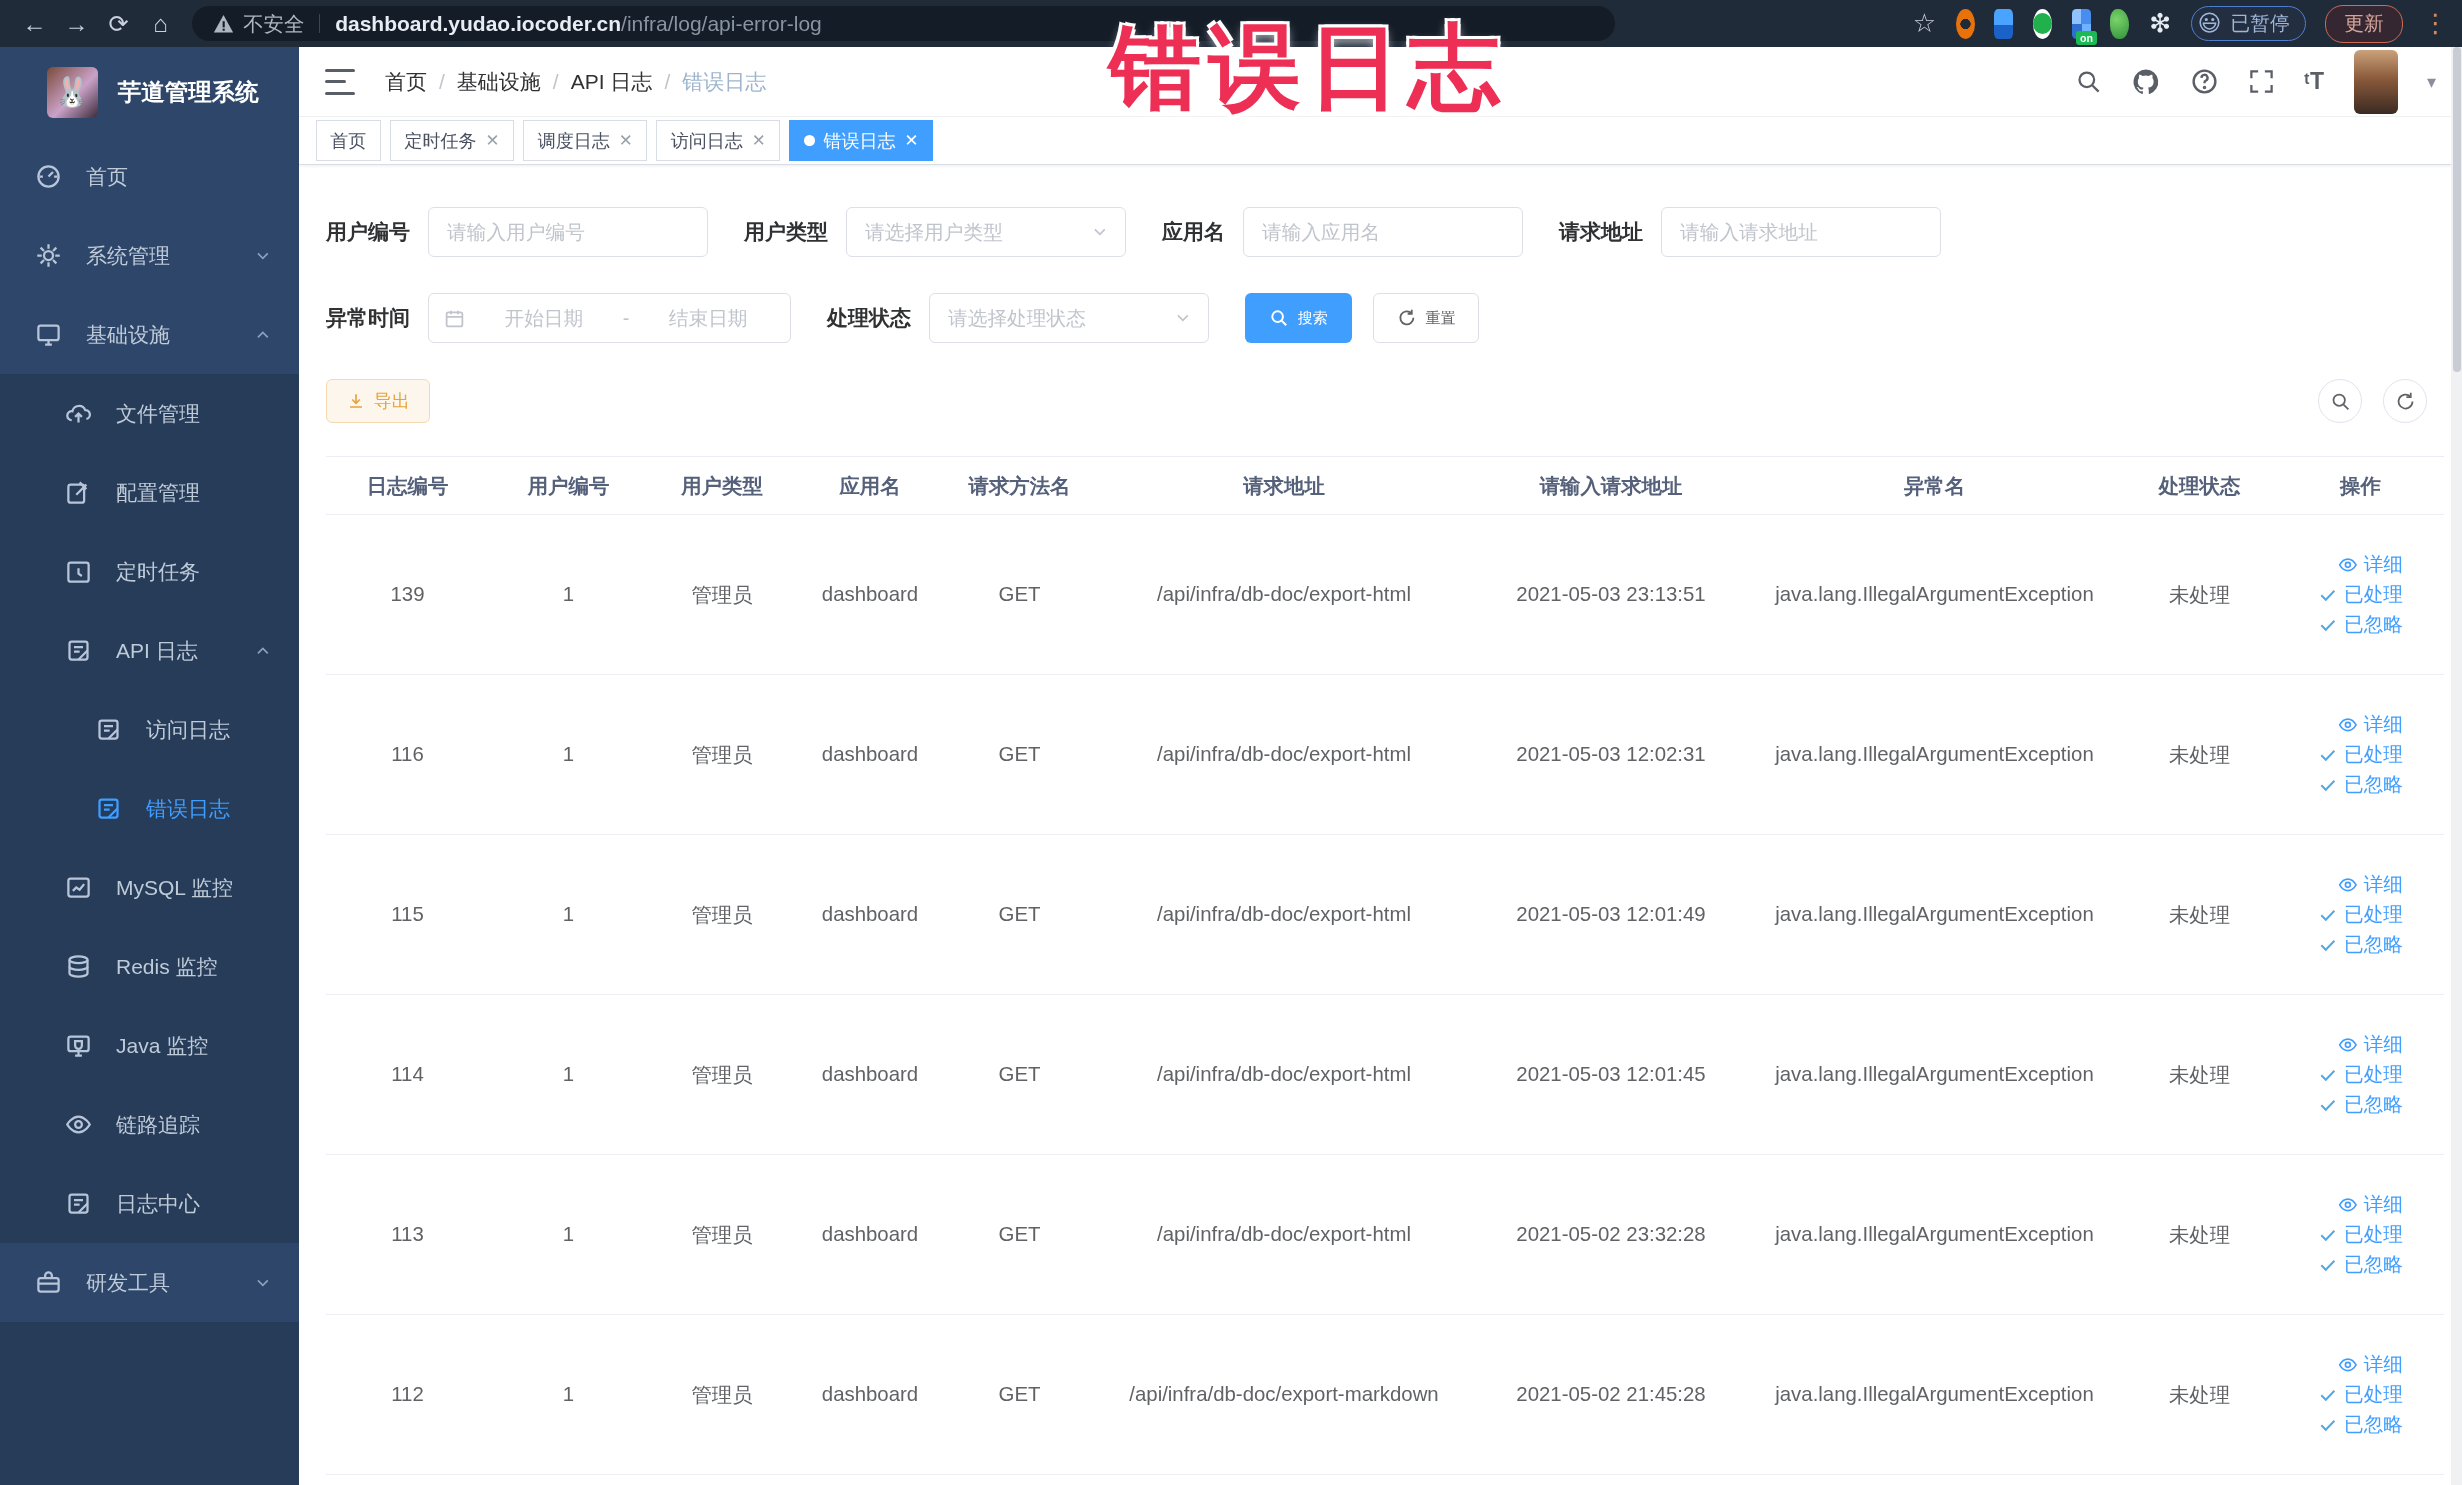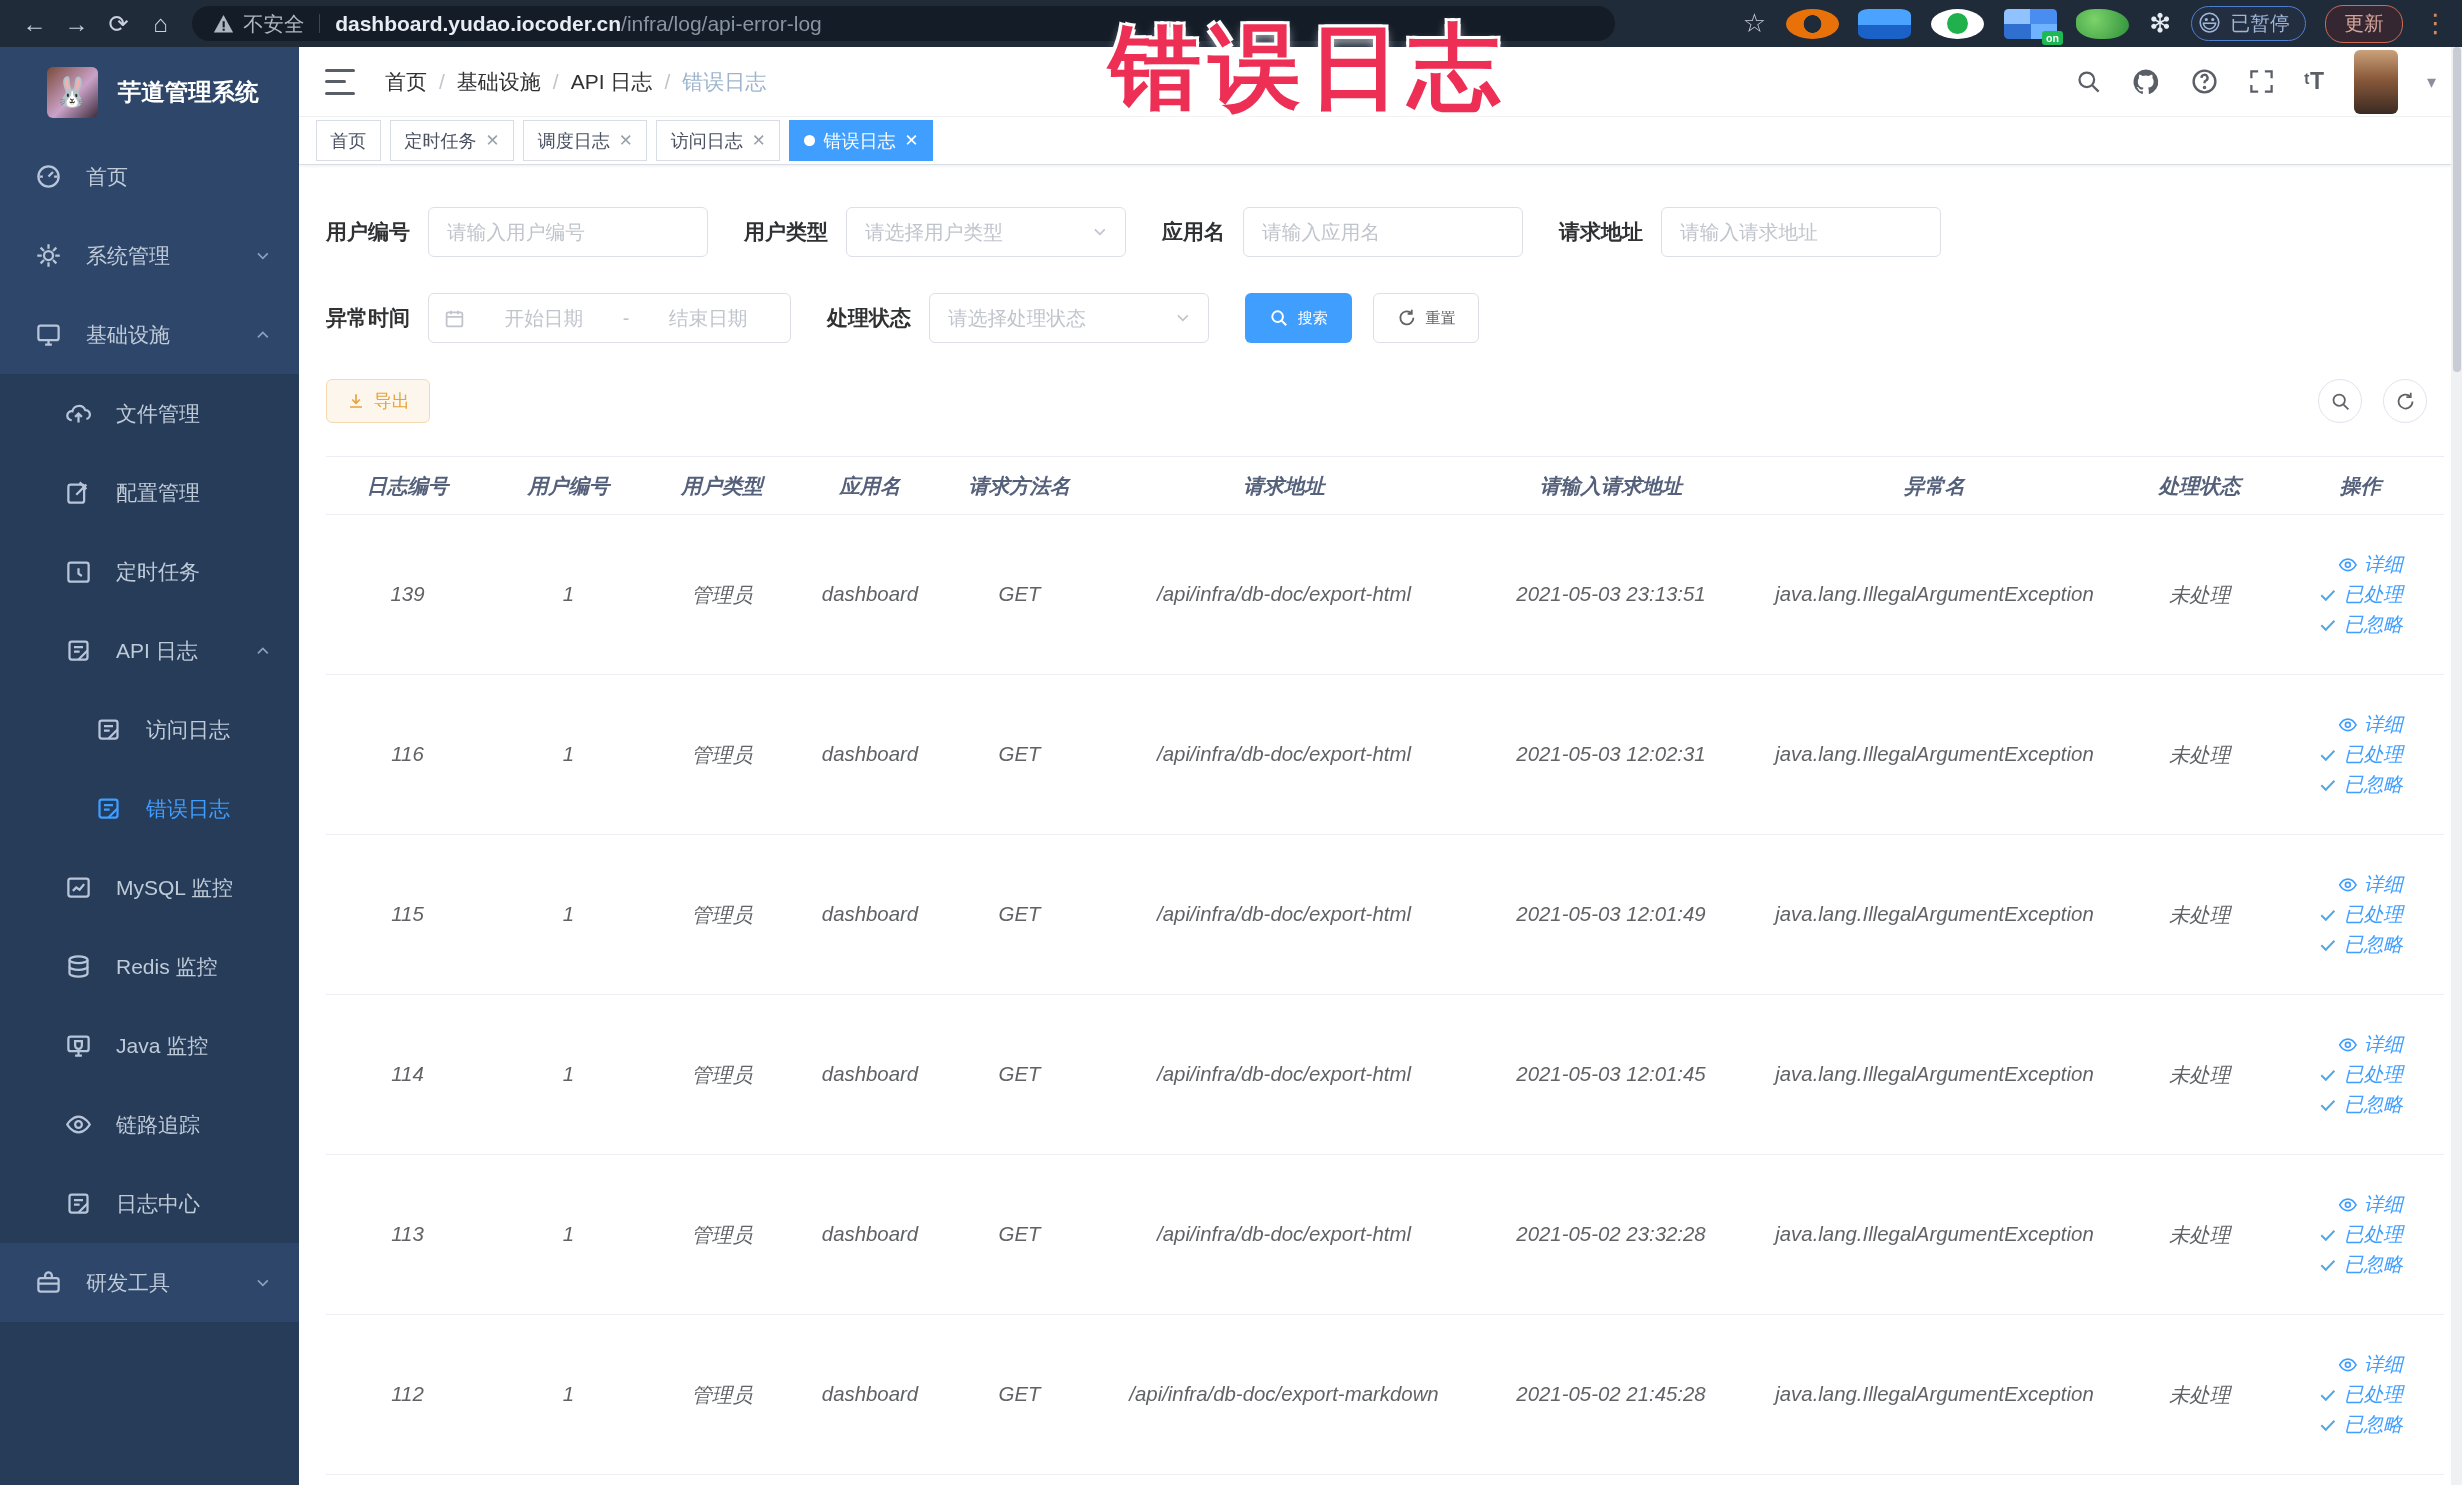--- a/index.html
+++ b/index.html
@@ -13,21 +13,21 @@
     color:#c9d1dc; font-size:24px; border-radius:50%; flex:0 0 auto; }
   .url-pill { flex:0 0 auto; width:1423px; height:35px; margin-left:10.6px; background:#141c28; border-radius:17.4px;
     display:flex; align-items:center; padding:0 21px; }
   .warn-ic { color:#aeb6c2; margin-right:9px; }
   .sec-label { color:#aeb6c2; font-size:20.4px; margin-right:15px; }
   .pill-div { width:0.8px; height:19.7px; background:#3a4654; margin-right:15px; }
   .url-domain { color:#e8edf4; font-size:21px; font-weight:700; }
   .url-path { color:#8a93a0; font-size:21px; }
   .chrome-right { margin-left:auto; display:flex; align-items:center; gap:19.7px; }
   .star-ic { color:#c9d1dc; font-size:26px; }
-  .ext-ic { width:53px; height:30px; border-radius:50%; position:relative; flex:0 0 auto; }
+  .ext-ic { width:19px; height:30px; border-radius:50%; position:relative; flex:0 0 auto; }
   .ext-on-badge { position:absolute; right:-6px; bottom:-6px; background:#1db954; color:#fff; font-size:10.6px;
     padding:0.8px 3.8px; border-radius:3px; font-weight:700; }
   .pill-paused { display:flex; align-items:center; gap:9px; border:1.5px solid #4d7fd0; border-radius:18px;
     padding:3px 15px 3px 6px; color:#9fb6d8; font-size:19.7px; background:#232f40; }
   .emoji { font-size:23px; }
   .btn-update { border:1.5px solid #d06a55; border-radius:18px; padding:4.5px 18px; color:#d8a49a; font-size:19.7px;
     background:#352731; display:flex; align-items:center; }
   .chrome-dots { color:#d58a5f; font-size:26px; letter-spacing:0; }
 
   
@@ -100,21 +100,21 @@
   .btn-plain { background:#fff; color:#606266; border-color:#dcdfe6; margin-left:21px; }
 
   .toolbar-row { display:flex; align-items:center; margin-bottom:33px; }
   .btn-export { height:44px; padding:0 19.7px; font-size:18px; color:#e6a23c; background:#fdf6ec;
     border:0.8px solid #f5dab1; border-radius:6px; display:flex; align-items:center; gap:9px; cursor:pointer; }
   .tool-circles { margin-left:auto; display:flex; gap:21px; padding-right:16.7px; }
   .circ { width:44px; height:44px; border-radius:50%; border:0.8px solid #dfe4ed; background:#fff; color:#606266;
     display:flex; align-items:center; justify-content:center; cursor:pointer; }
 
   
-  .table { border-top:0.8px solid #ebeef5;font-style:italic; }
+  .table { border-top:0.8px solid #ebeef5; }
   .tr { display:grid; grid-template-columns:163px 159px 148px 148px 151px 378px 276px 371px 159px 163px;
     border-bottom:0.8px solid #ebeef5; align-items:center; }
   .thead { height:58px; }
   .thead .td { font-weight:700; color:#55607a; font-size:20.4px; }
   .td { text-align:center; font-size:20.4px; color:#606266; padding:0 6px; overflow:hidden; white-space:nowrap; }
   .body-tr { height:160px; }
   .ops { display:flex; flex-direction:column; align-items:flex-end; gap:3px; padding-right:39px; }
   .op { display:flex; align-items:center; gap:6px; color:#409eff; font-size:19.7px; cursor:pointer; text-decoration:none; }
   .op .opic { color:#409eff; }
   .op .opic.chk { color:#53a8e2; }

